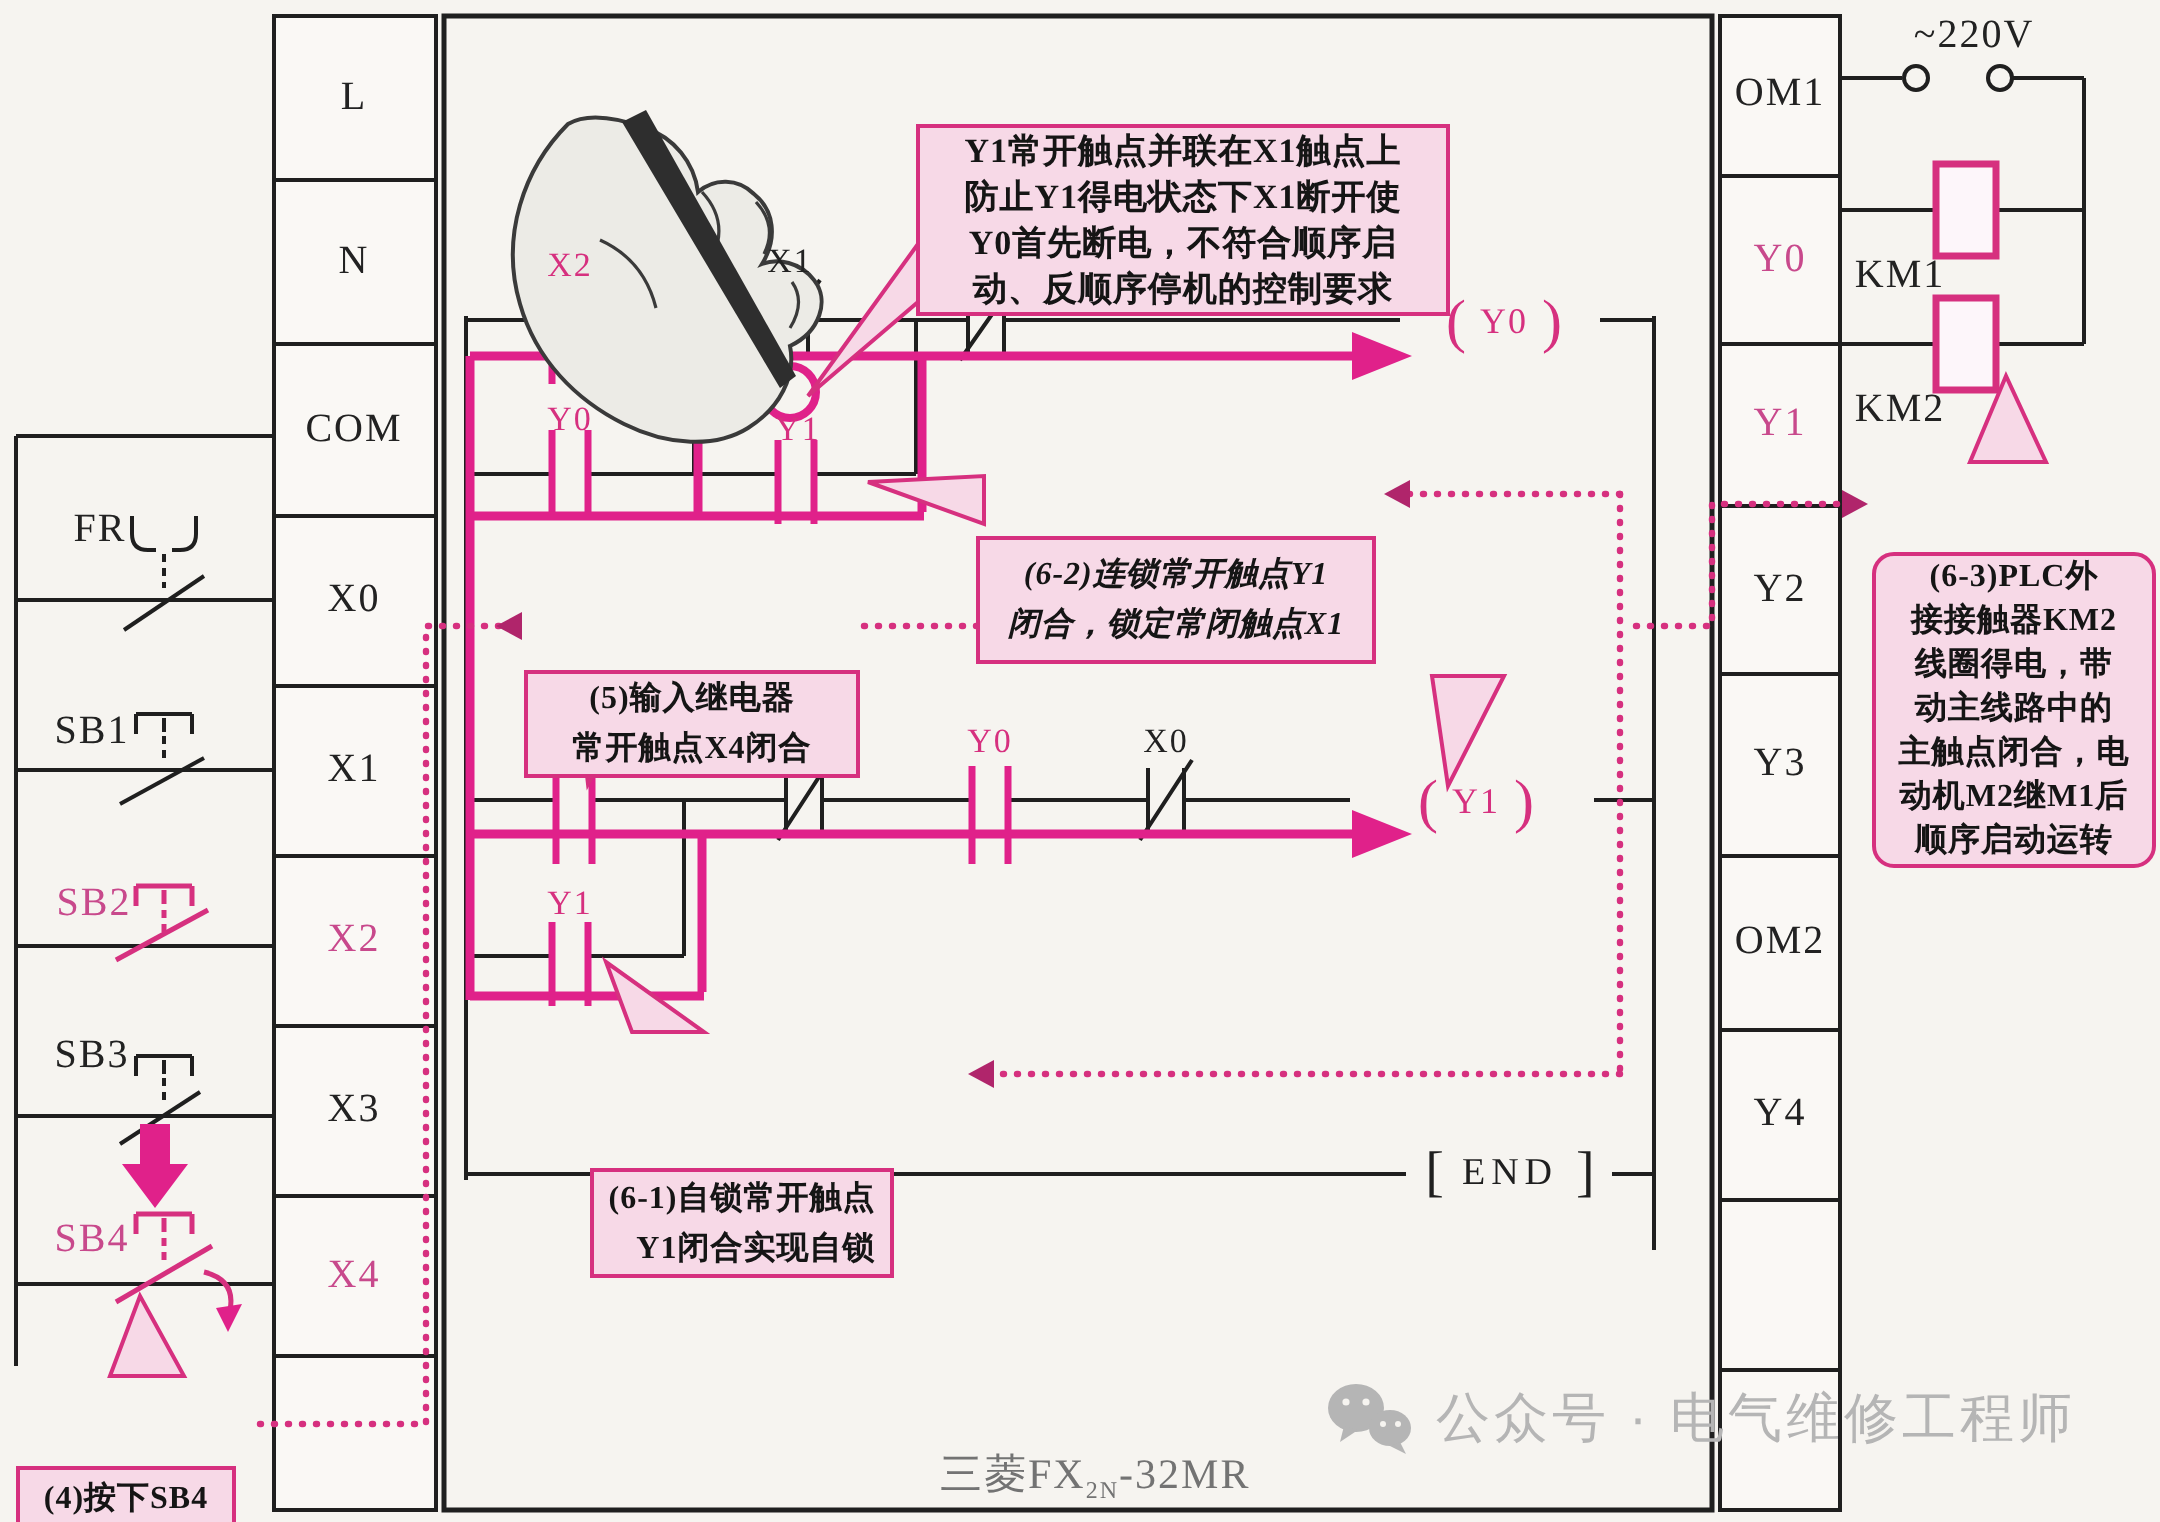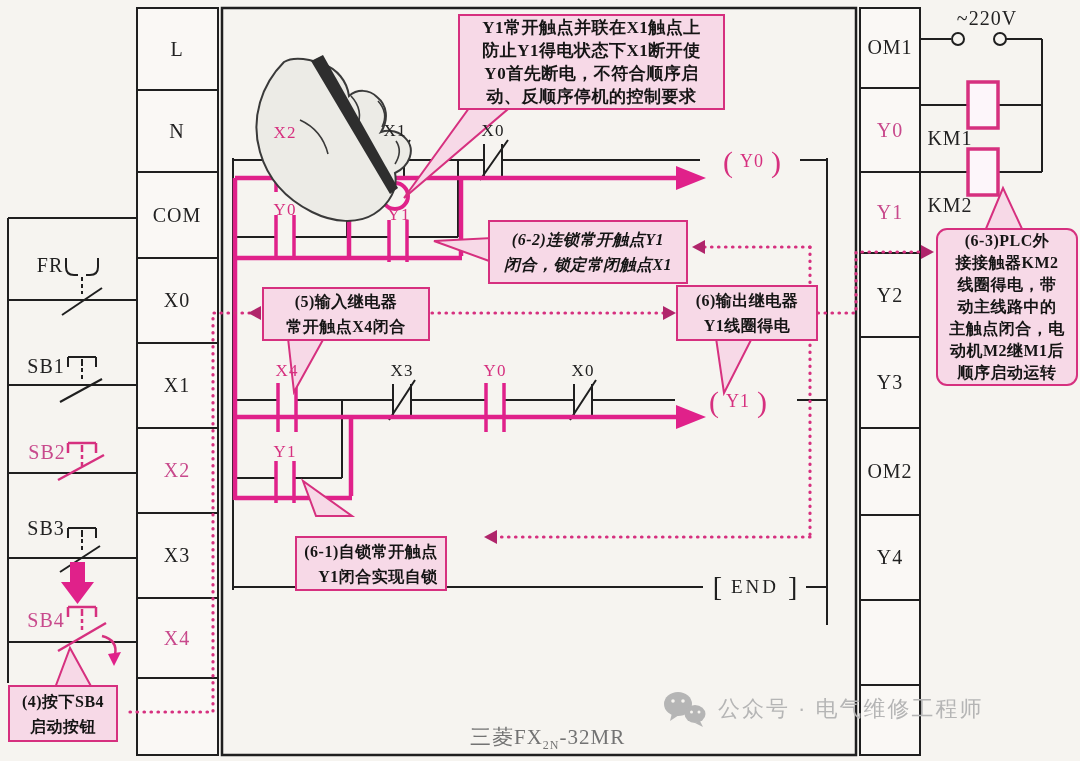--- a/index.html
+++ b/index.html
@@ -16,23 +16,23 @@
         gap:7px;color:#d6307f;}
   .coil .par{font-size:30px;line-height:20px;font-weight:400;}
   .coil .coil-lbl{font-size:18px;letter-spacing:1px;}
   .endbox{position:absolute;transform:translate(-50%,-50%);display:flex;align-items:center;
         gap:9px;color:#1f1f1f;}
   .endbox .br{font-size:28px;line-height:20px;}
   .endbox .end-lbl{font-size:19px;letter-spacing:3px;}
   .callout{position:absolute;box-sizing:border-box;border:2.5px solid #d6307f;
         background:#f7d9e7;color:#151515;font-weight:700;white-space:pre-line;
         display:flex;align-items:center;justify-content:center;text-align:center;
-        font-size:16px;line-height:25px;letter-spacing:.5px;padding:2px 4px;}
+        font-size:16px;line-height:25px;letter-spacing:.5px;padding:2px 4px;margin-top:48px;}
   .watermark{position:absolute;left:662px;top:690px;display:flex;align-items:center;gap:10px;
-        color:#b5b5b5;font-family:"Liberation Sans",sans-serif;font-size:22px;letter-spacing:2px;}
+        color:#b5b5b5;font-family:"Liberation Sans",sans-serif;font-size:27px;letter-spacing:2px;}
   .model{position:absolute;left:470px;top:723px;color:#737373;font-size:21px;letter-spacing:1px;}
   .model sub{font-size:12px;}
 </style>
 </head>
 <body>
 
 <div id="stage">
 
 <svg id="lineart" width="1080" height="761" viewBox="0 0 1080 761">
 
@@ -228,22 +228,20 @@
 </div>
 
 <div class="callout" style="left:458px;top:14px;width:267px;height:96px;font-size:17px;line-height:23px;">Y1常开触点并联在X1触点上
 防止Y1得电状态下X1断开使
 Y0首先断电，不符合顺序启
 动、反顺序停机的控制要求</div>
 <div class="callout" style="left:488px;top:220px;width:200px;height:64px;font-style:italic;">(6-2)连锁常开触点Y1
 闭合，锁定常闭触点X1</div>
 <div class="callout" style="left:262px;top:287px;width:168px;height:54px;">(5)输入继电器
 常开触点X4闭合</div>
-<div class="callout" style="left:676px;top:285px;width:142px;height:56px;">(6)输出继电器
-Y1线圈得电</div>
 <div class="callout" style="left:295px;top:536px;width:152px;height:55px;text-align:right;">(6-1)自锁常开触点
 Y1闭合实现自锁</div>
 <div class="callout" style="left:936px;top:228px;width:142px;height:158px;line-height:22px;border-radius:11px;">(6-3)PLC外
 接接触器KM2
 线圈得电，带
 动主线路中的
 主触点闭合，电
 动机M2继M1后
 顺序启动运转</div>
 <div class="callout" style="left:8px;top:685px;width:110px;height:57px;">(4)按下SB4

